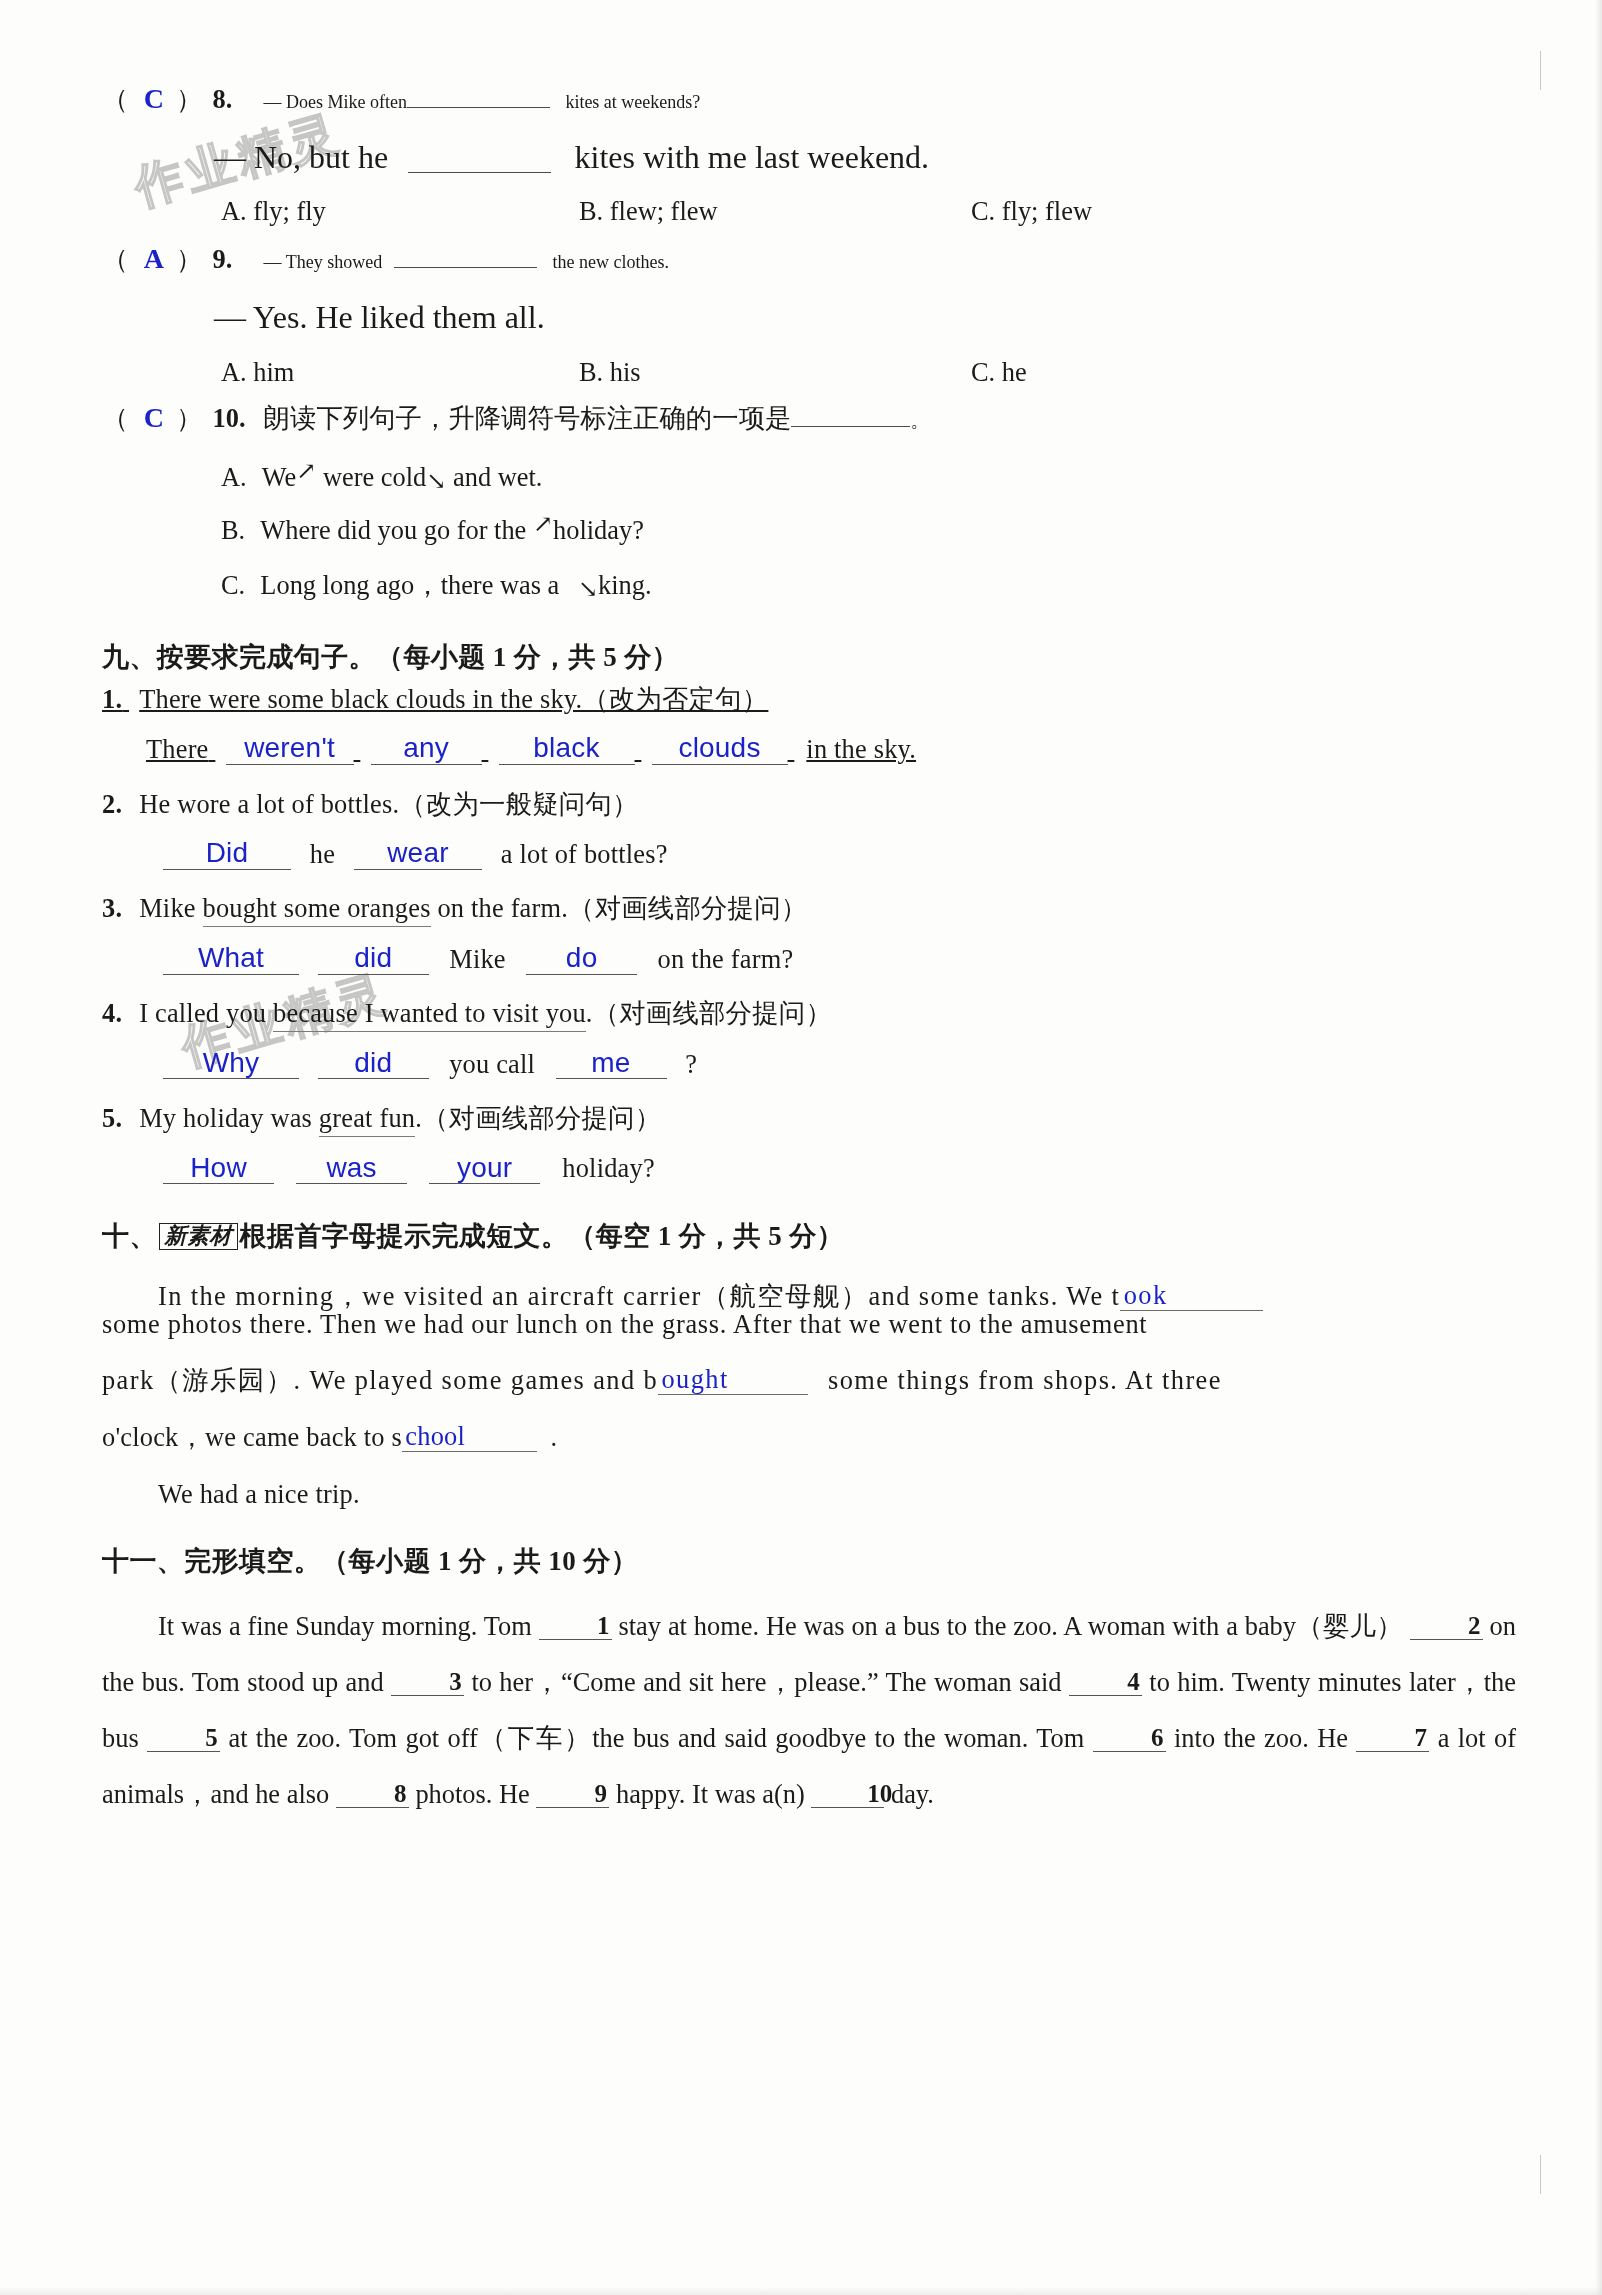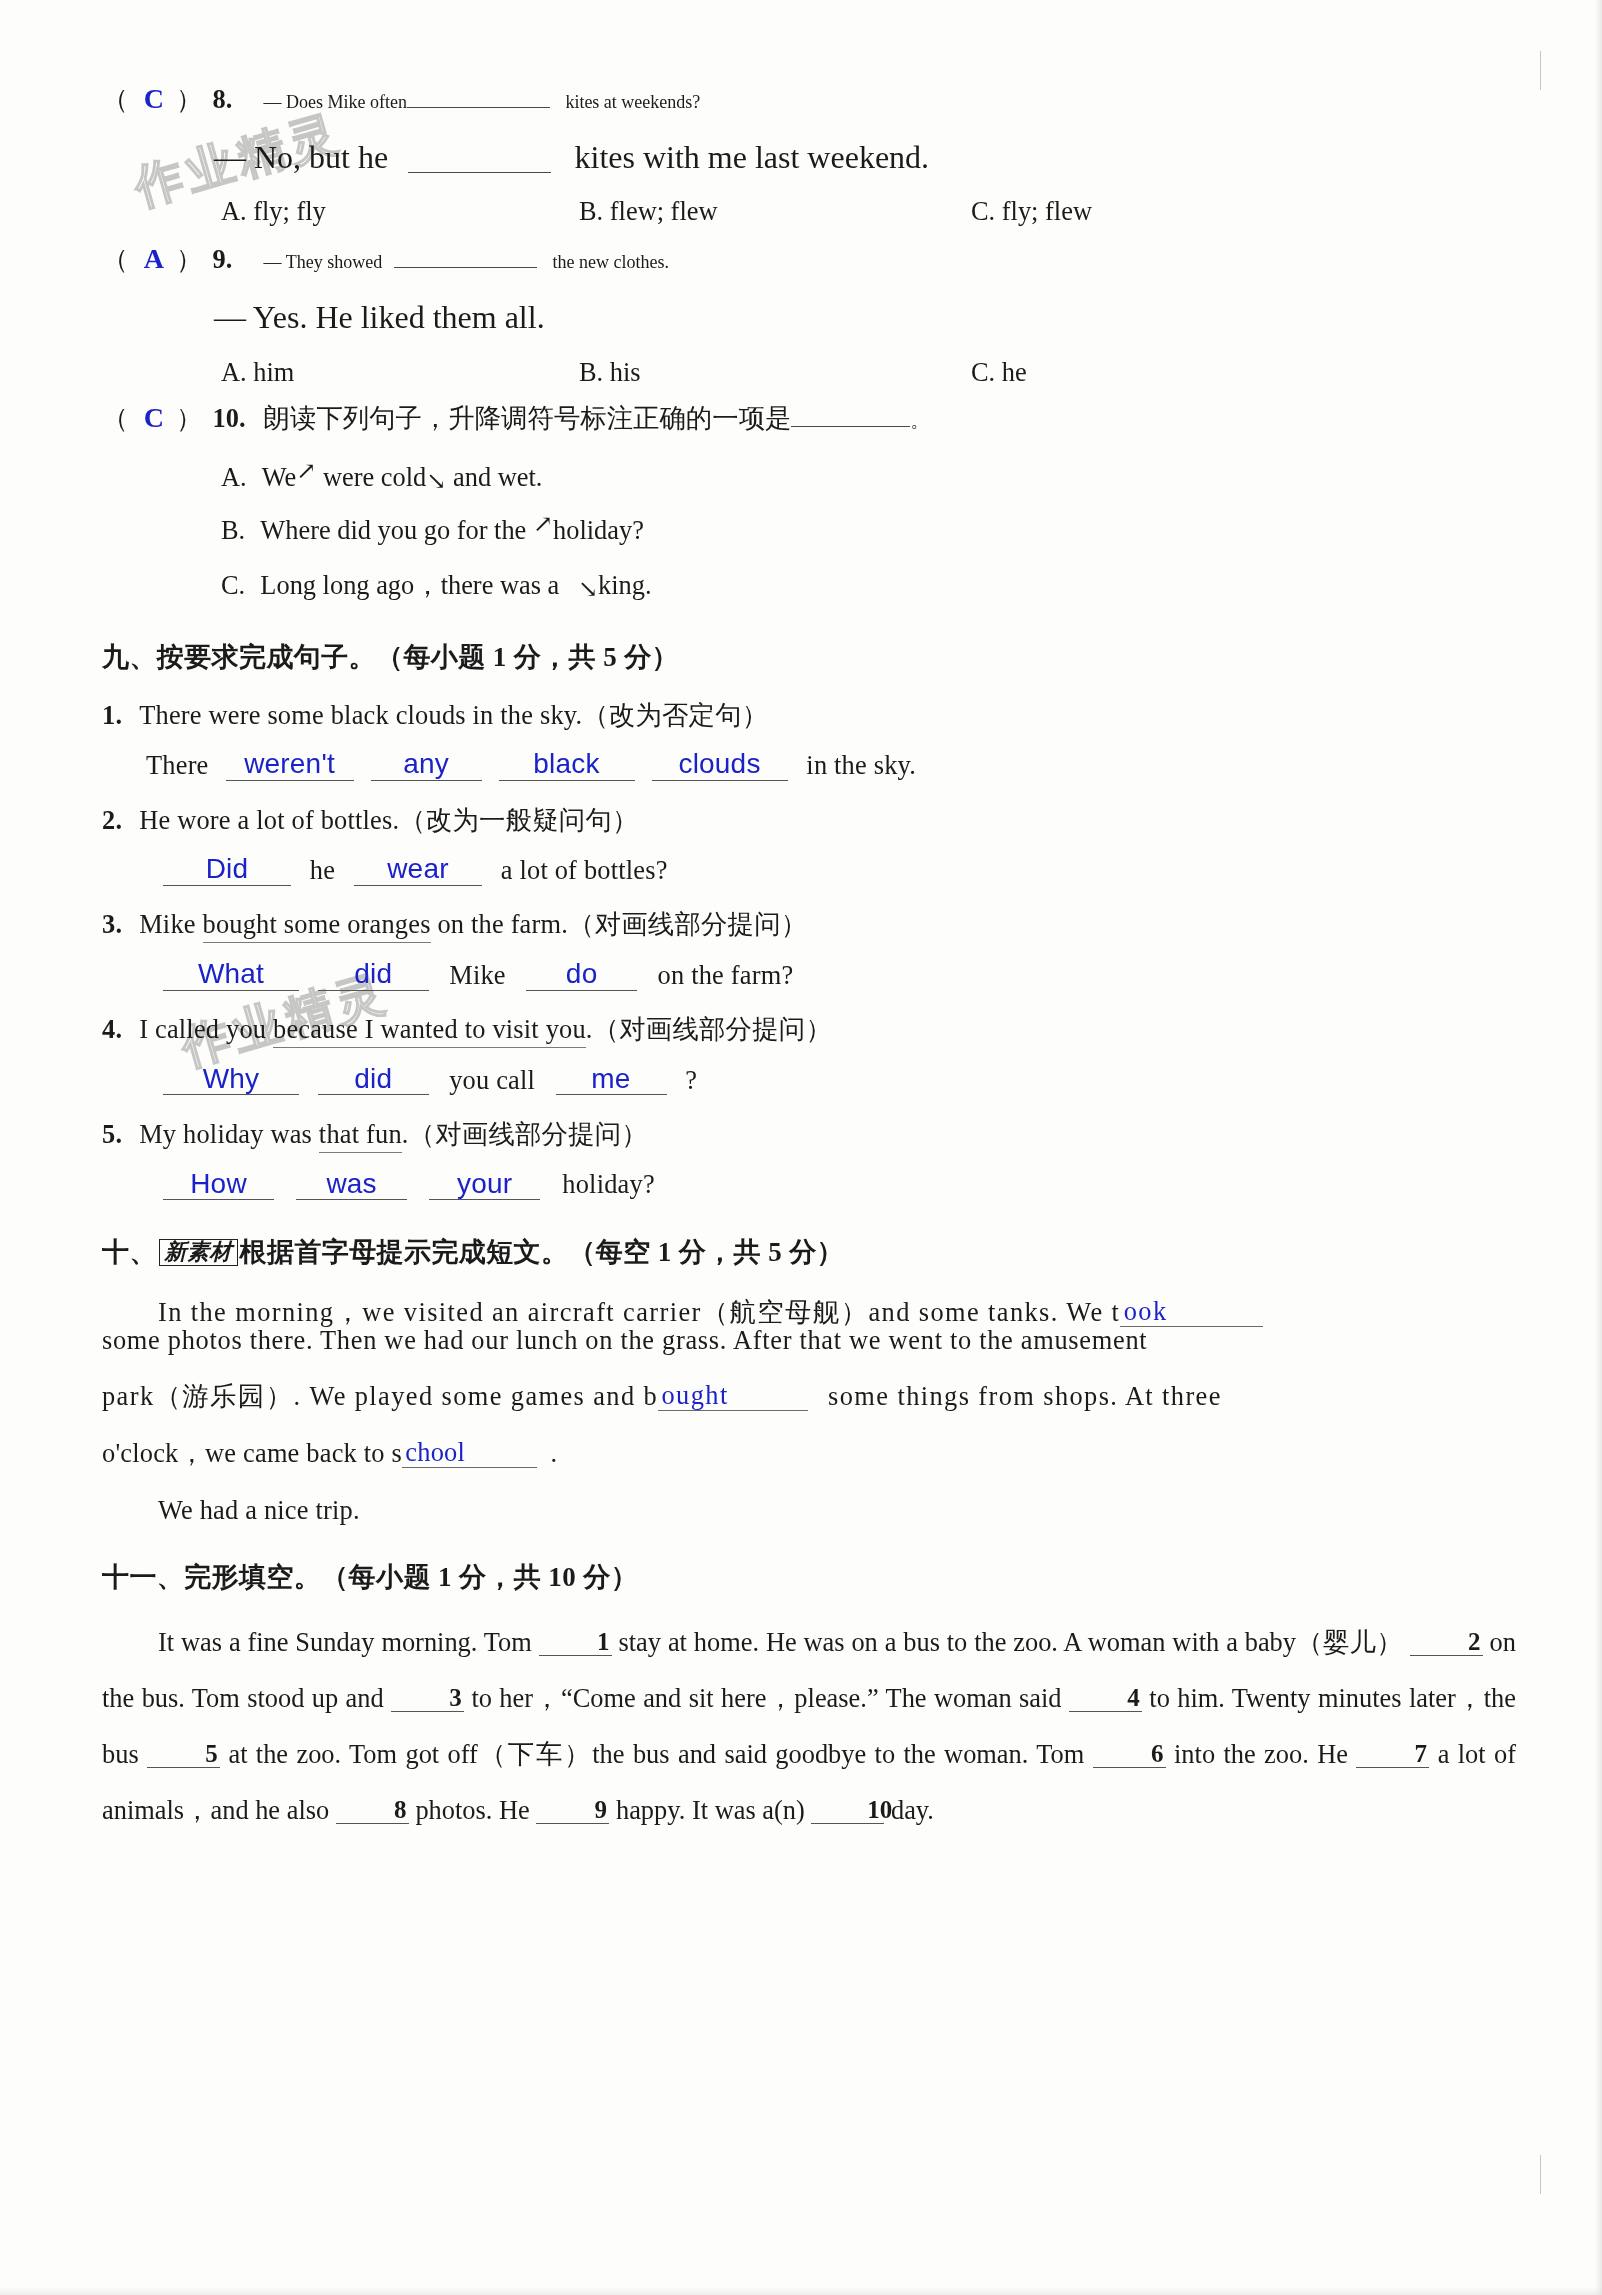--- a/index.html
+++ b/index.html
@@ -315,21 +315,21 @@
 
       <div class="indent-opt" style="margin-top:22px;font-size:26.4px;">
         <span>C.</span>
         <span style="margin-left:8.5px;">Long long ago，there was a</span>
         <span class="arrow down" style="margin-left:12px;">↘</span><span>king.</span>
       </div>
     </div>
 
     <div class="sec-head" style="margin-top:36px;">九、按要求完成句子。（每小题 1 分，共 5 分）</div>
 
-    <div style="margin-top:27px;">
+    <div style="margin-top:11px;text-decoration:underline;">
       <div class="line">
         <span class="numitem">1.</span>
         <span style="margin-left:10.2px;">There were some black clouds in the sky.（改为否定句）</span>
       </div>
       <div class="line" style="margin-top:24px;margin-left:44px;">
         <span>There</span>
         <span class="fill f-w1" style="margin-left:10.2px;"><span>weren't</span></span>
         <span class="fill f-w2" style="margin-left:10.2px;"><span>any</span></span>
         <span class="fill f-w3" style="margin-left:10.2px;"><span>black</span></span>
         <span class="fill f-w3" style="margin-left:10.2px;"><span>clouds</span></span>
@@ -374,21 +374,21 @@
         <span class="fill f-w2" style="margin-left:12px;"><span>did</span></span>
         <span style="margin-left:13.6px;">you call</span>
         <span class="fill f-w2" style="margin-left:13.6px;"><span>me</span></span>
         <span style="margin-left:12px;">?</span>
       </div>
     </div>
 
     <div style="margin-top:25.6px;">
       <div class="line">
         <span class="numitem">5.</span>
-        <span style="margin-left:10.2px;">My holiday was </span><span class="uline">that fun</span><span>.（对画线部分提问）</span>
+        <span style="margin-left:10.2px;">My holiday was </span><span class="uline">great fun</span><span>.（对画线部分提问）</span>
       </div>
       <div class="line" style="margin-top:24px;margin-left:61px;">
         <span class="fill f-w2"><span>How</span></span>
         <span class="fill f-w2" style="margin-left:15.3px;"><span>was</span></span>
         <span class="fill f-w2" style="margin-left:15.3px;"><span>your</span></span>
         <span style="margin-left:15.3px;">holiday?</span>
       </div>
     </div>
 
     <div class="sec-head" style="margin-top:34px;">

